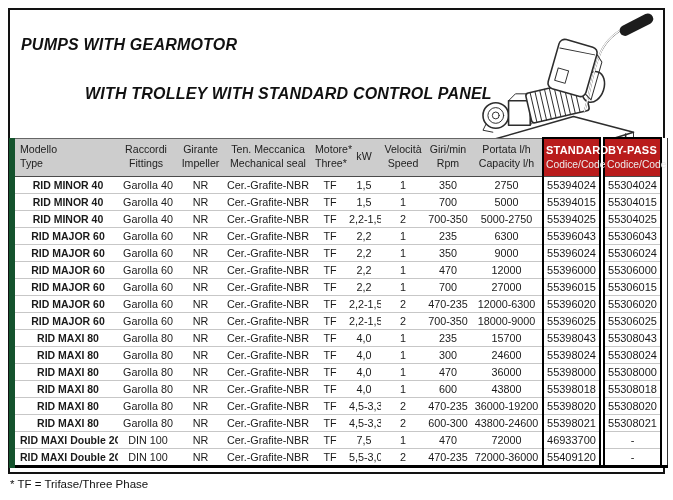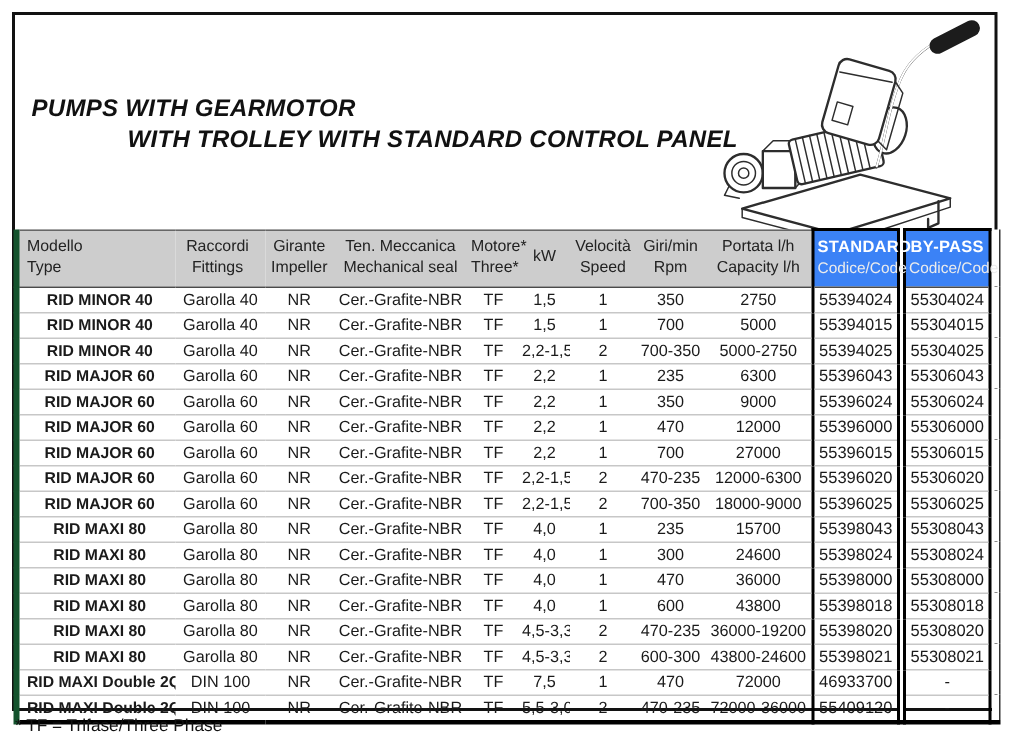--- a/index.html
+++ b/index.html
@@ -8,41 +8,41 @@
     font-family:"Liberation Sans", sans-serif; color:#1a1a1a; overflow:hidden;
   }
   .page-border {
     position:absolute; left:8px; top:8px; width:653px; height:462px;
     border:2px solid #121212; background:#fff;
   }
   .title-line1, .title-line2 {
     position:absolute; font-style:italic; font-weight:bold; font-size:16px;
     color:#111; letter-spacing:.2px; white-space:nowrap;
   }
-  .title-line1 { left:21px; top:64px; }
+  .title-line1 { left:21px; top:36px; }
   .title-line2 { left:85px; top:85px; }
 
   .illustration { position:absolute; right:9px; top:9px; width:182px; height:148px; }
 
   table.spec {
-    position:absolute; left:9px; top:152px; width:655px;
+    position:absolute; left:9px; top:137px; width:655px;
     border-collapse:collapse; table-layout:fixed;
-    border-left:4px solid #14532d; border-right:1px solid #333;
+    border-left:6px solid #14532d; border-right:1px solid #333;
     border-bottom:3px solid #000;
     font-size:10.8px;
   }
   thead th {
     background:#cdcdcd; font-weight:normal; font-size:10.6px; line-height:1.3;
     padding:4px 2px; text-align:center; vertical-align:middle;
     border-top:1px solid #666; border-bottom:1px solid #4a4a4a; color:#222;
   }
   thead th.h-model { text-align:left; padding-left:5px; }
   thead th.h-fittings { text-align:center; padding-right:6px; }
   thead th.dark {
-    background:#3b82f6; color:#ffffff;
+    background:#b91c1c; color:#ffffff;
     border-top:2px solid #000; border-left:2px solid #000; border-right:2px solid #000;
   }
   thead th.dark .l1 { font-weight:bold; font-size:11px; letter-spacing:.2px; }
   thead th.dark .l2 { color:#ececec; font-size:10.3px; }
   thead th.h-gap, thead th.h-end {
     background:#ffffff; border-top:none; border-bottom:none; padding:0;
   }
   tbody td {
     text-align:center; height:16px; padding:0 2px;
     border-top:1px solid #c7c7c7; white-space:nowrap; overflow:hidden;

